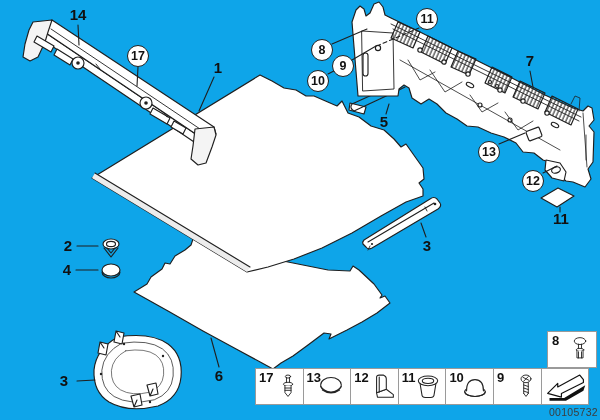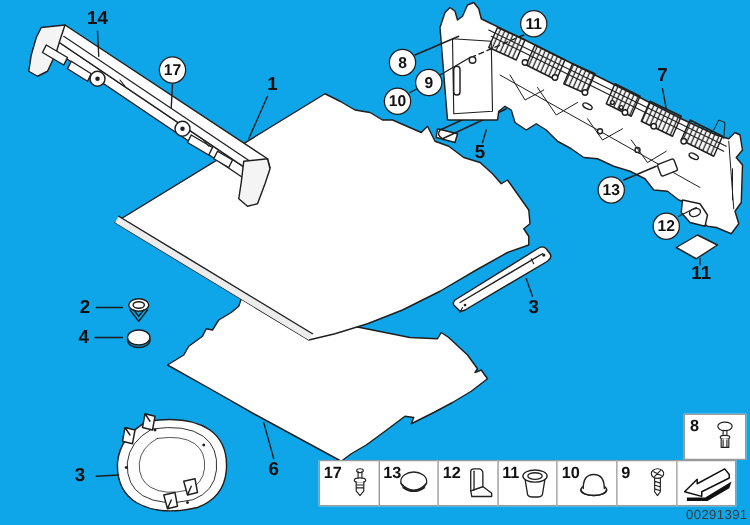--- a/index.html
+++ b/index.html
@@ -261,15 +261,15 @@
   <div class="box8">
     <span class="num">8</span>
     <svg width="26" height="33" viewBox="0 0 34 36" fill="none" stroke="#222" stroke-width="1.2" stroke-linejoin="round" stroke-linecap="round">
       <ellipse cx="17" cy="7" rx="7.5" ry="4.5" fill="#fff"></ellipse>
       <path d="M15,11 L15,17 M19,11 L19,17"></path>
       <ellipse cx="17" cy="18.5" rx="5" ry="2" fill="#fff"></ellipse>
       <path d="M13,20 L13,29 L21,29 L21,20 M15,21 L15,29 M19,21 L19,29" fill="#fff"></path>
     </svg>
   </div>
 
-  <div class="docid">00291391</div>
+  <div class="docid">00105732</div>
 
 </div>
 
 </body></html>

